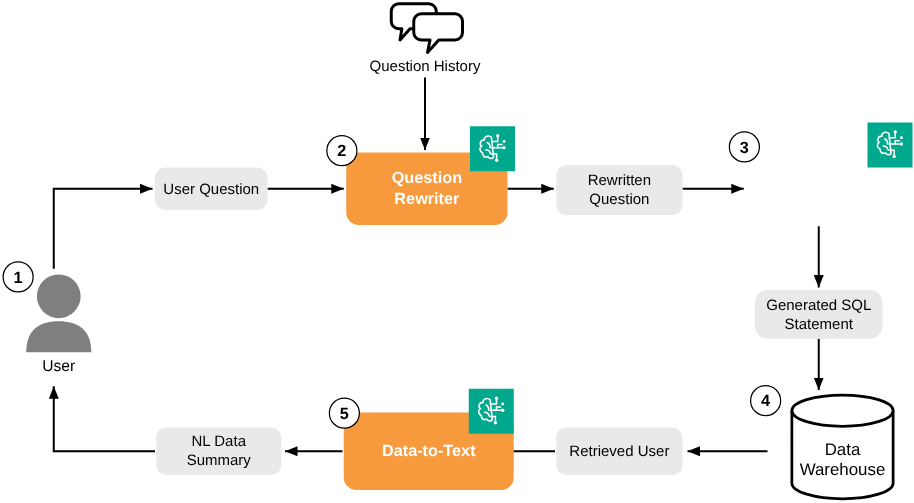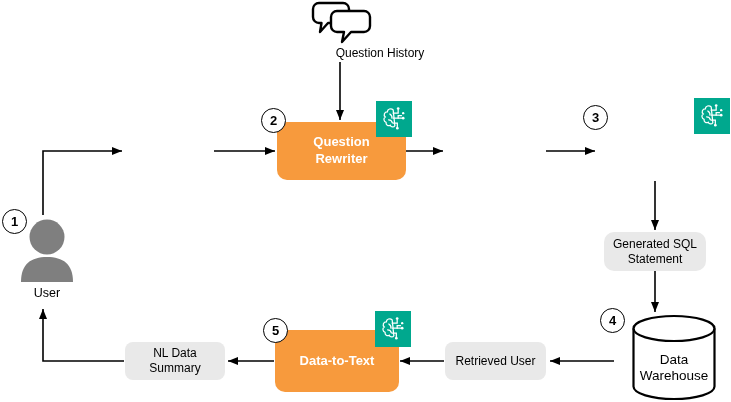--- a/index.html
+++ b/index.html
@@ -48,22 +48,25 @@
   </svg>
 
   <div class="node" style="left:300px;top:1px;width:78px;height:43px;">
     <svg width="78" height="43" viewBox="0 0 78 43" xmlns="http://www.w3.org/2000/svg">
       <g stroke="#000" stroke-width="2.4" fill="#fff" stroke-linejoin="round">
         <path d="M19,2 h24 a6,6 0 0 1 6,6 v8 a6,6 0 0 1 -6,6 h-15 l-8,9 l1.5,-9 h-2.5 a6,6 0 0 1 -6,-6 v-8 a6,6 0 0 1 6,-6 z"></path>
         <path d="M37,10 h27 a6,6 0 0 1 6,6 v9 a6,6 0 0 1 -6,6 h-13 l-9,10 l2,-10 h-7 a6,6 0 0 1 -6,-6 v-9 a6,6 0 0 1 6,-6 z"></path>
       </g>
     </svg>
   </div>
-  <div class="caption" style="left:290px;top:46px;width:100px;margin-left:40px;">Question History</div>
+  <div class="caption" style="left:290px;top:46px;width:100px;">Question History</div>
 
+  <div class="node gray-box" style="left:124px;top:134px;width:90px;height:34px;">
+    <span>User Question</span>
+  </div>
 
   <div class="node orange-box" style="left:277px;top:122px;width:129px;height:58px;">
     <span class="qr-wrap">Question Rewriter</span>
   </div>
   <div class="step-circle" style="left:261px;top:108px;">
     <span>2</span>
   </div>
   <div class="ai-badge" style="left:376px;top:101px;">
     <svg width="30" height="30" viewBox="0 0 36 36" xmlns="http://www.w3.org/2000/svg">
       <g stroke="#fff" stroke-width="1.5" fill="none" stroke-linecap="round">
@@ -74,20 +77,23 @@
         <path d="M17,17 h10"></path>
           <circle cx="29" cy="17" r="1.6" fill="#fff" stroke="none"></circle>
         <path d="M17,23 h5 v4"></path>
           <circle cx="22" cy="29" r="1.6" fill="#fff" stroke="none"></circle>
         <path d="M23,17 v-3 h4"></path>
           <circle cx="29" cy="11" r="1.4" fill="#fff" stroke="none"></circle>
       </g>
     </svg>
   </div>
 
+  <div class="node gray-box" style="left:445px;top:132px;width:101px;height:40px;">
+    <span>Rewritten Question</span>
+  </div>
 
   <div class="step-circle" style="left:583px;top:105px;">
     <span>3</span>
   </div>
   <div class="ai-badge" style="left:694px;top:98px;">
     <svg width="30" height="30" viewBox="0 0 36 36" xmlns="http://www.w3.org/2000/svg">
       <g stroke="#fff" stroke-width="1.5" fill="none" stroke-linecap="round">
         <path d="M17,7 c-2.5,-2.5 -7,-1 -7,2.5 c-3.5,0 -5,4 -2.5,6 c-2.5,1.5 -2,5.5 1,6.5 c-0.5,3 2.5,5 5,3.5 c1,2.5 4.5,2.5 5.5,0.5 z"></path>
         <path d="M13,12 c1.5,1 3,3 2.5,5 m-4,2 c2,0 4,1.5 4.5,3.5"></path>
         <path d="M17,11 h6 v-4"></path>
@@ -114,21 +120,21 @@
     <div class="wh-label">Data Warehouse</div>
   </div>
   <div class="step-circle" style="left:600px;top:308px;">
     <span>4</span>
   </div>
 
   <div class="node gray-box" style="left:445px;top:342px;width:101px;height:38px;">
     <span>Retrieved User</span>
   </div>
 
-  <div class="node orange-box" style="left:275px;top:330px;width:124px;height:62px;">
+  <div class="node orange-box" style="left:275px;top:330px;width:136px;height:62px;">
     <span>Data-to-Text</span>
   </div>
   <div class="step-circle" style="left:263px;top:318px;">
     <span>5</span>
   </div>
   <div class="ai-badge" style="left:375px;top:311px;">
     <svg width="30" height="30" viewBox="0 0 36 36" xmlns="http://www.w3.org/2000/svg">
       <g stroke="#fff" stroke-width="1.5" fill="none" stroke-linecap="round">
         <path d="M17,7 c-2.5,-2.5 -7,-1 -7,2.5 c-3.5,0 -5,4 -2.5,6 c-2.5,1.5 -2,5.5 1,6.5 c-0.5,3 2.5,5 5,3.5 c1,2.5 4.5,2.5 5.5,0.5 z"></path>
         <path d="M13,12 c1.5,1 3,3 2.5,5 m-4,2 c2,0 4,1.5 4.5,3.5"></path>

